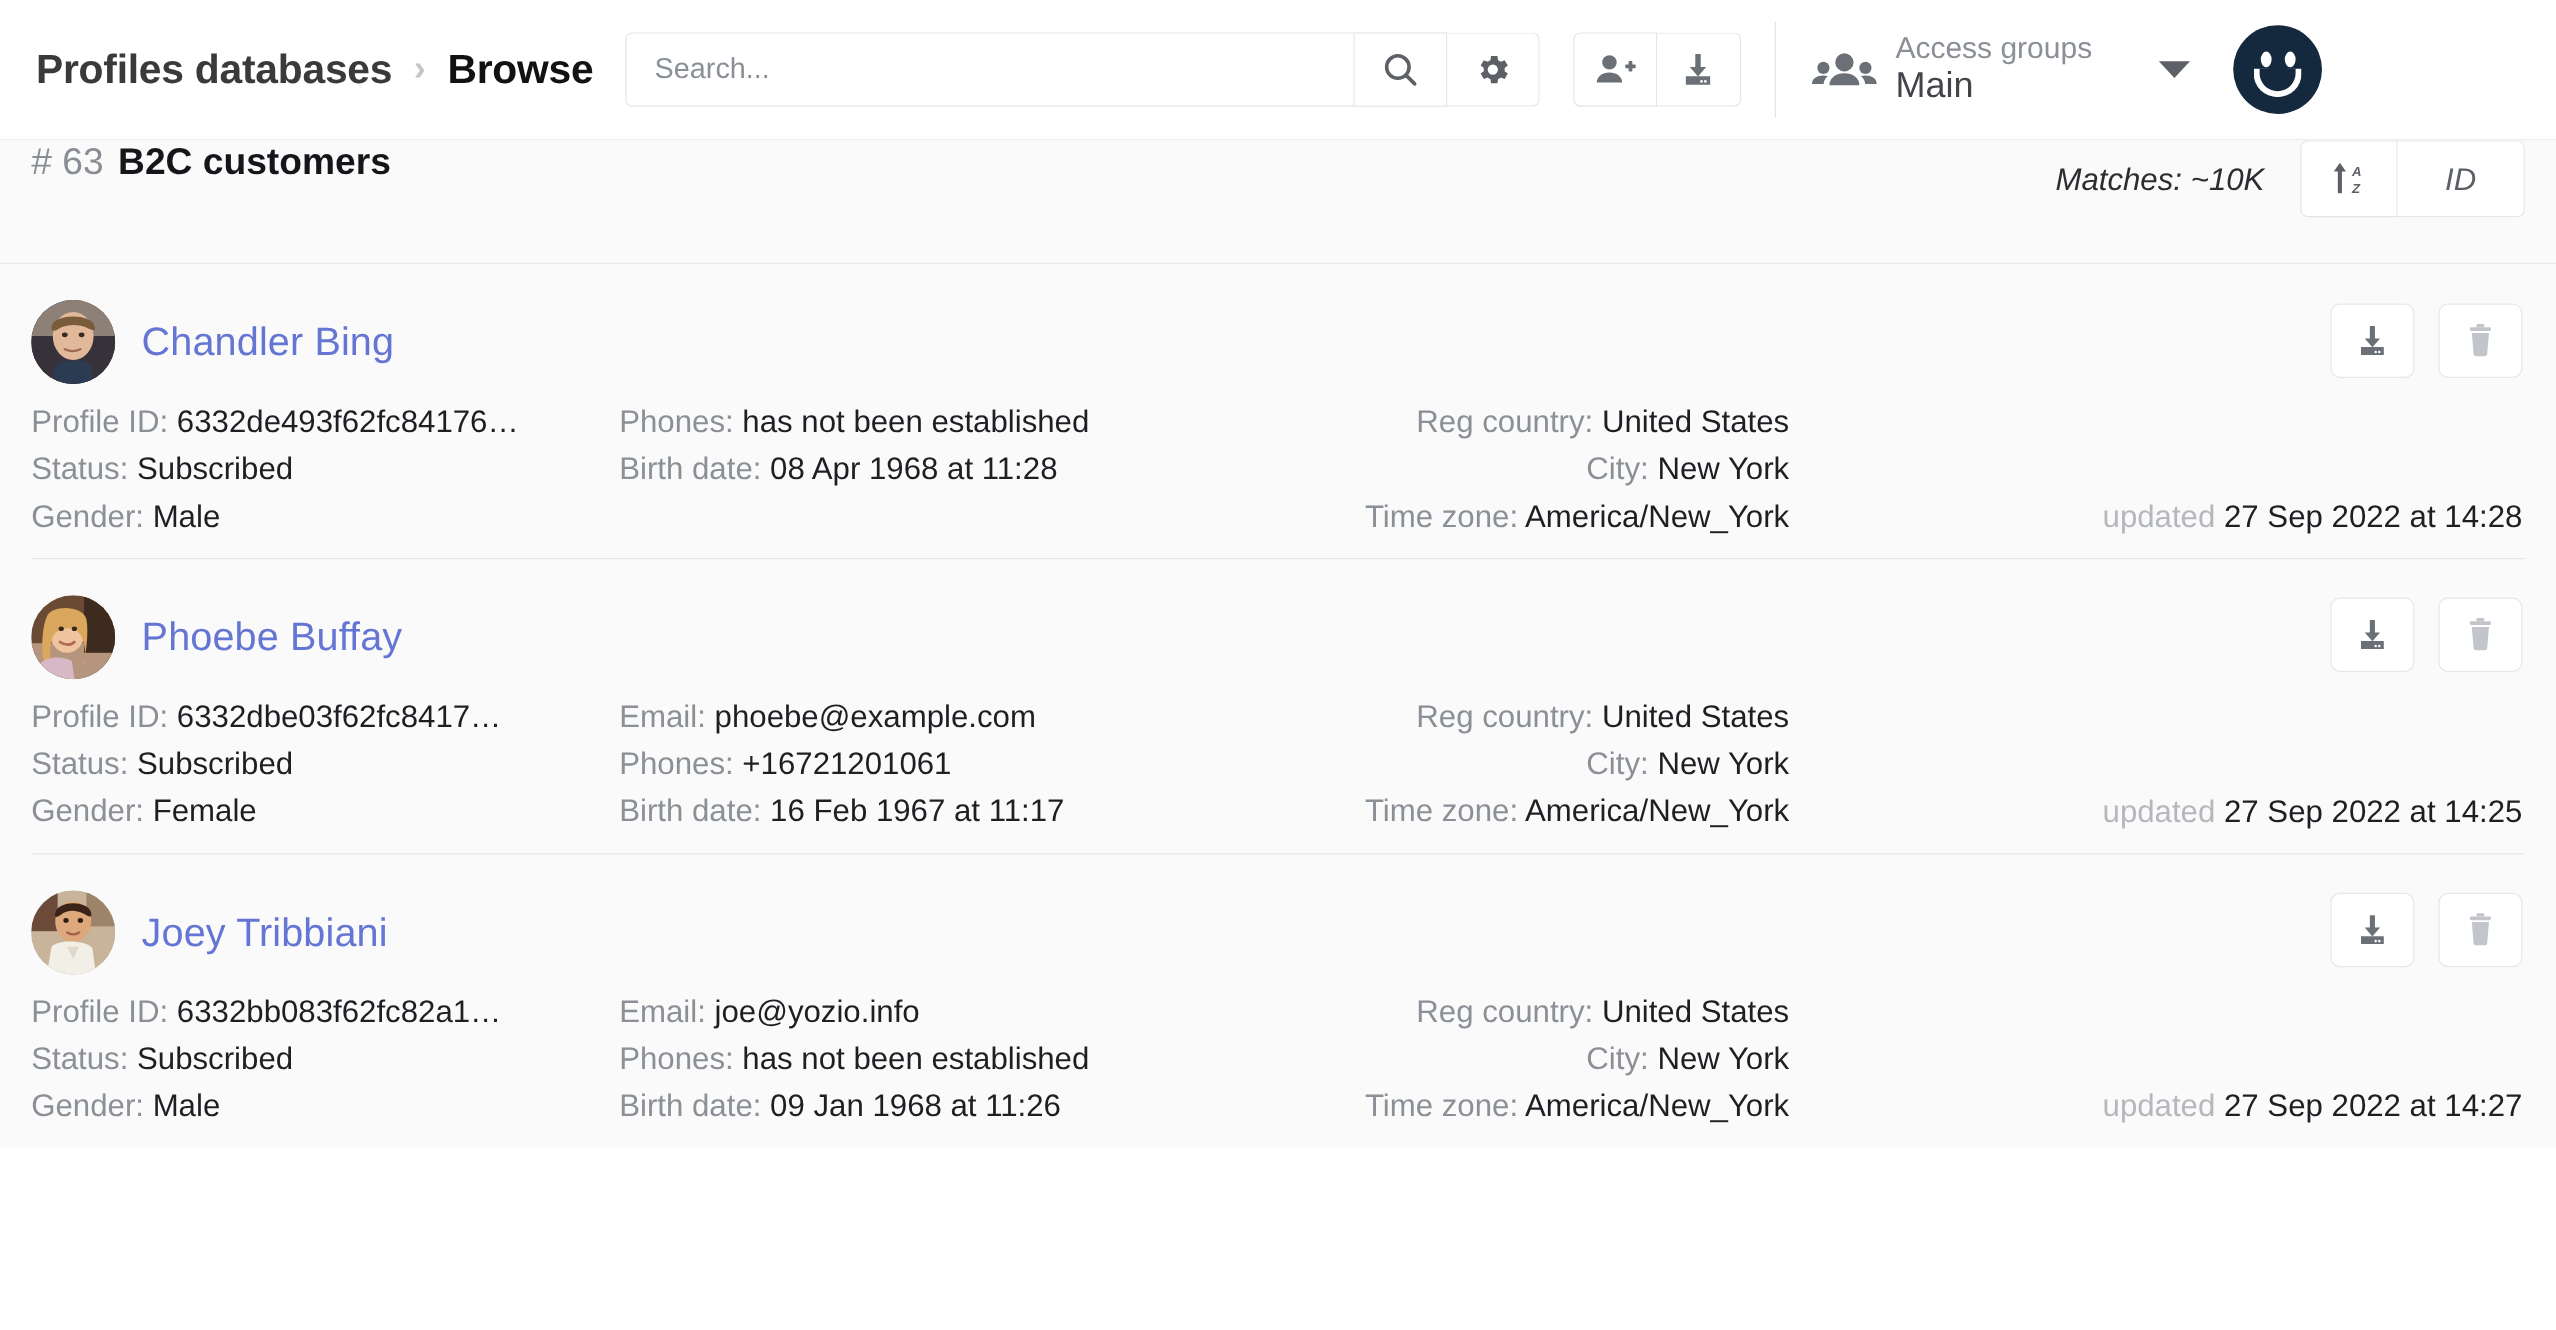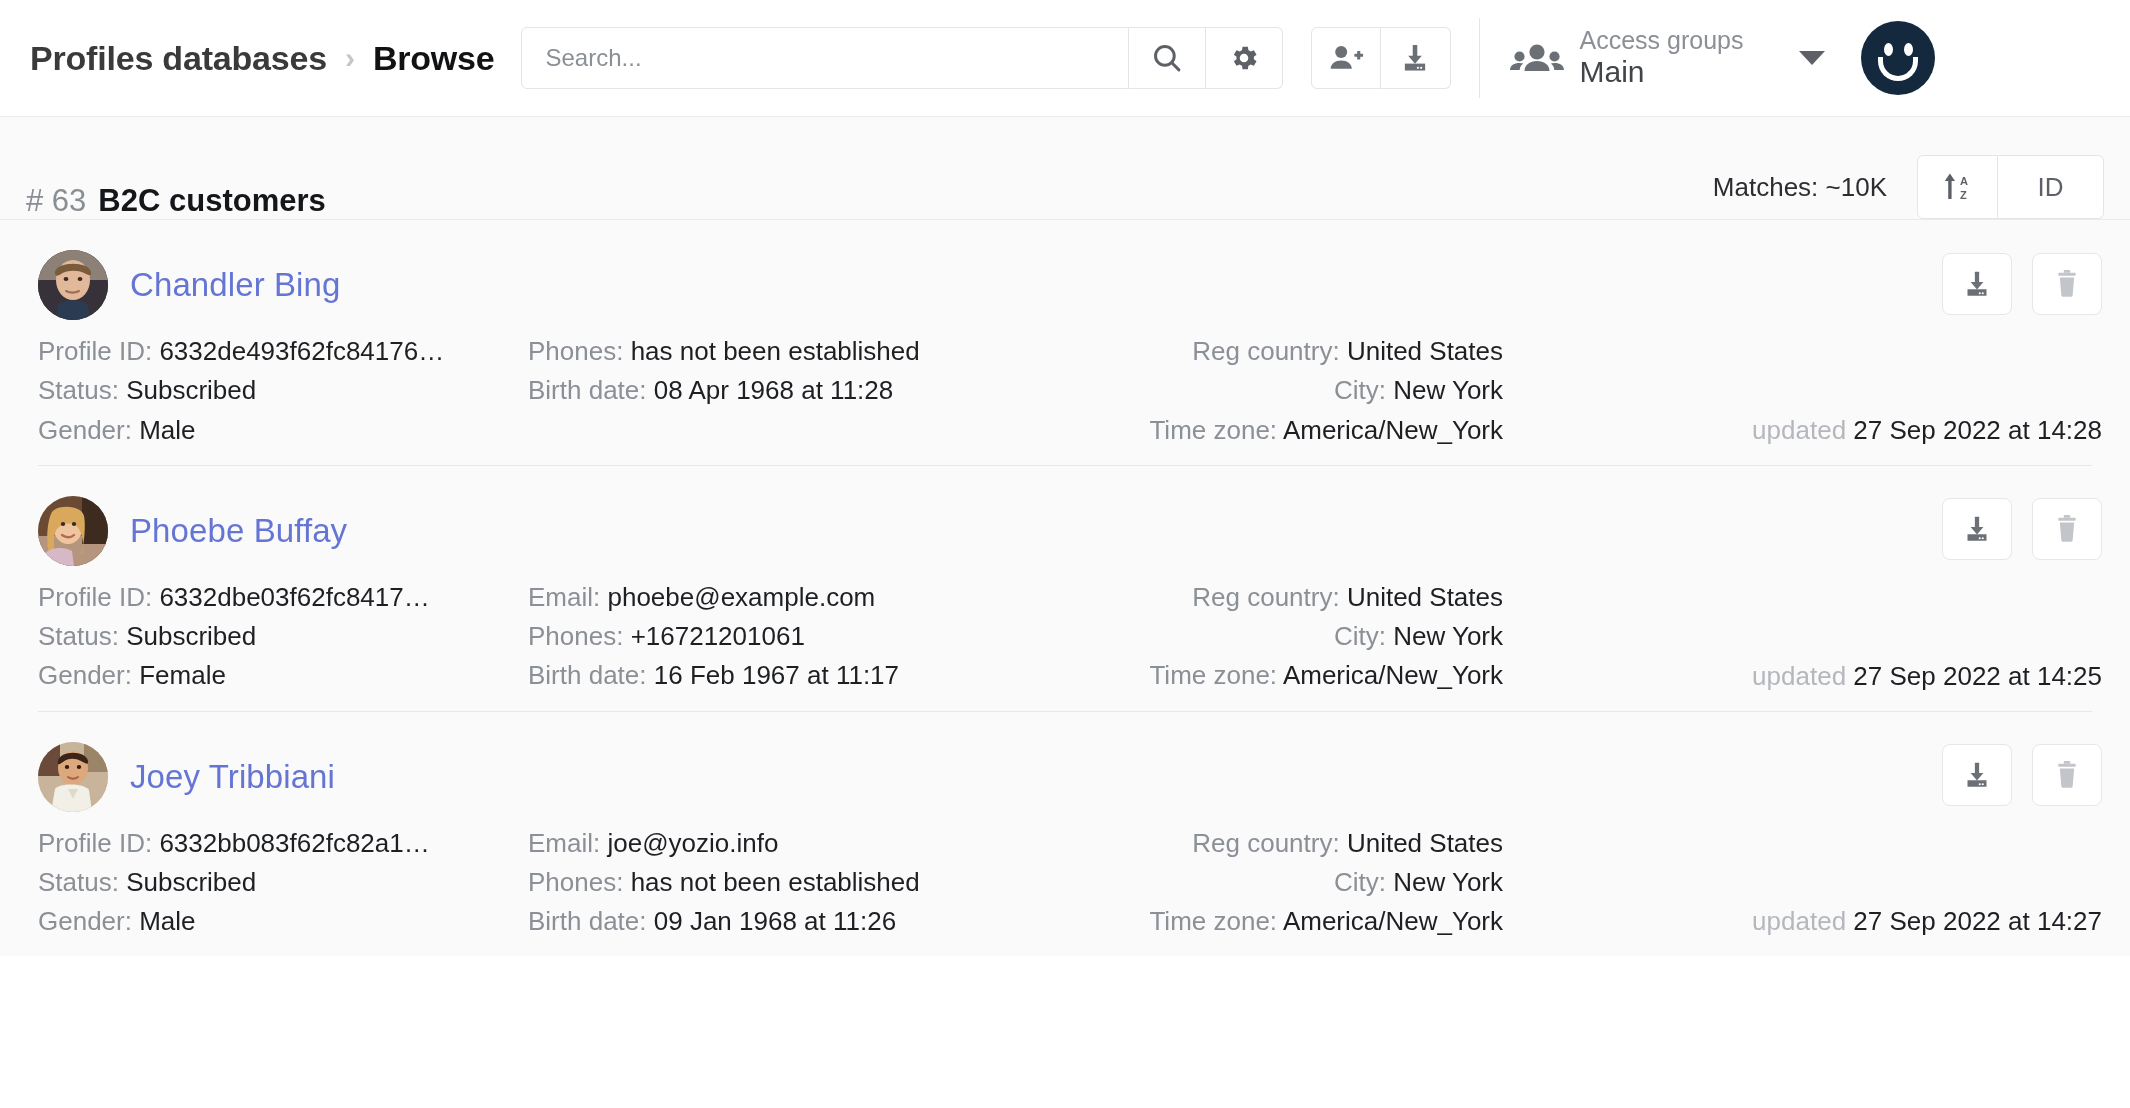--- a/index.html
+++ b/index.html
@@ -93,40 +93,40 @@
   .avatar-user .smile {
     position: absolute; width: 40px; height: 24px; left: 17px; top: 36px;
     border: 5px solid #fff; border-top: none;
     border-radius: 0 0 40px 40px;
   }
 
   
   .subheader {
     height: 103px; background: #fafafa;
     border-bottom: 1px solid #e9eaec;
-    display: flex; align-items: flex-end;
+    display: flex; align-items: flex-start;
     padding: 0 26px 0 26px;
   }
   .dbtitle { display: flex; align-items: baseline; gap: 12px; }
   .dbnum { font-size: 31px; color: #898d94; }
   .dbname { font-size: 31px; font-weight: bold; color: #14161a; }
-  .sub-right { margin-left: auto; display: flex; align-items: center; gap: 30px; }
+  .sub-right { margin-left: auto; display: flex; align-items: center; gap: 30px; font-style: italic; }
   .matches { font-size: 26px; color: #2b2d31; white-space: nowrap; }
   .sort-group { display: flex; height: 64px; }
   .sort-group .sbtn {
     height: 64px; background: #ffffff; border: 1px solid #e3e5e8;
     display: flex; align-items: center; justify-content: center;
     font-size: 26px; color: #5d6167;
   }
   .sort-group .sbtn.az { width: 81px; border-radius: 6px 0 0 6px; }
   .sort-group .sbtn.id { width: 106px; border-radius: 0 6px 6px 0; border-left: none; }
 
   
   .list { background: #fafafa; }
-  .row { position: relative; padding: 0 38px; }
+  .row { position: relative; padding: 0 26px; }
   .row + .row .row-inner { border-top: 1px solid #e6e7e9; }
   .row-inner { padding: 30px 0 18px 0; }
 
   .row-head { display: flex; align-items: center; gap: 22px; }
   .pavatar {
     width: 70px; height: 70px; border-radius: 50%;
     flex: 0 0 auto; overflow: hidden;
     background: #cfc5bb;
     position: relative;
   }

